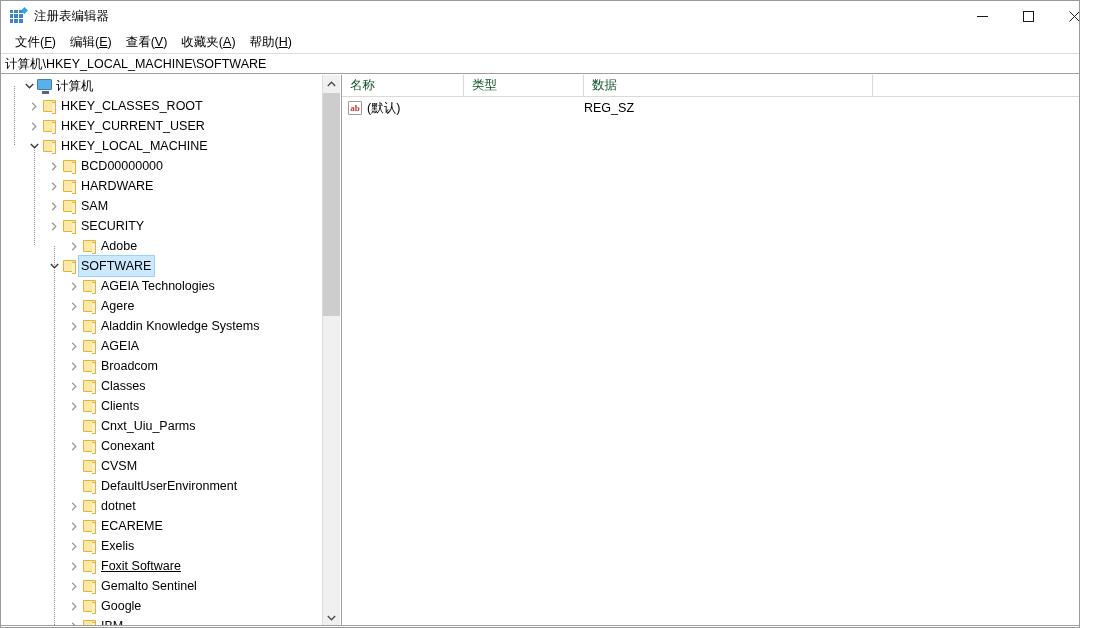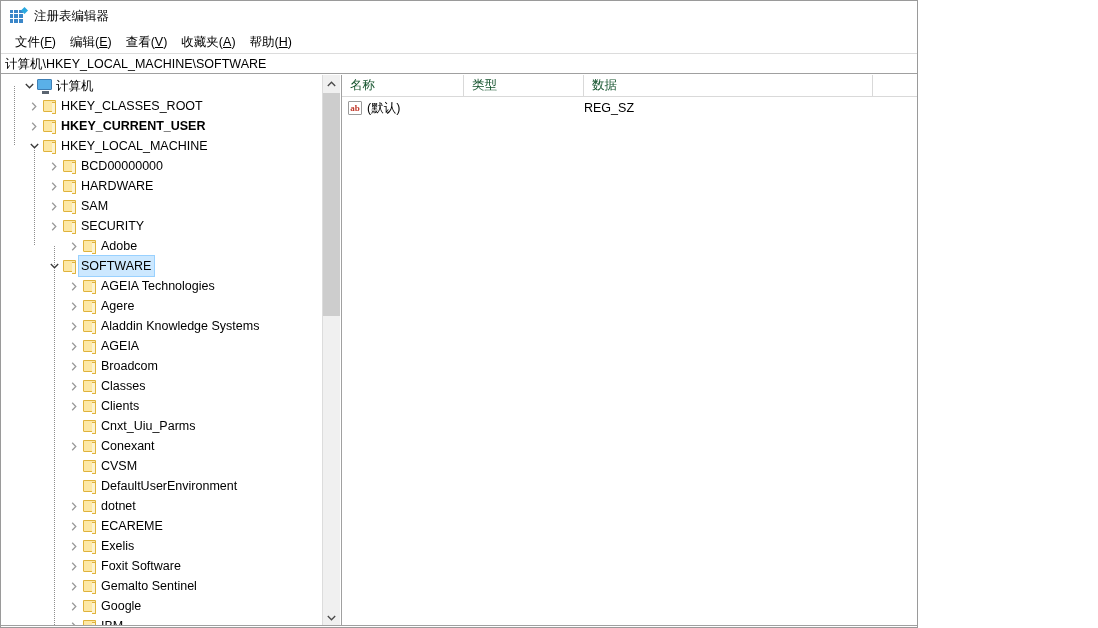--- a/index.html
+++ b/index.html
@@ -7,21 +7,21 @@
     margin: 0; padding: 0;
     width: 1098px; height: 628px;
     overflow: hidden;
     background: #ffffff;
     font-family: "Liberation Sans", "DejaVu Sans", sans-serif;
     -webkit-font-smoothing: antialiased;
   }
 
   #app {
     position: relative;
-    width: 918px;
+    width: 1080px;
     height: 628px;
     background: #ffffff;
     border: 1px solid #9a9a9a;
     overflow: hidden;
   }
 
   
   .titlebar {
     position: absolute;
     left: 0; top: 0;
@@ -387,21 +387,21 @@
               <div class="twist">
                 <svg width="6" height="9" viewBox="0 0 6 9">
                   <path d="M1.2 0.8 L4.8 4.5 L1.2 8.2" fill="none" stroke="#9a9a9a" stroke-width="1.3"></path>
                 </svg>
               </div>
               <div class="ficon">
                 <div class="folder"></div>
               </div>
               <div class="label">HKEY_CLASSES_ROOT</div>
             </div>
-            <div class="tnode" style="padding-left: 25px; font-weight: bold;">
+            <div class="tnode" style="padding-left: 25px;">
               <div class="twist">
                 <svg width="6" height="9" viewBox="0 0 6 9">
                   <path d="M1.2 0.8 L4.8 4.5 L1.2 8.2" fill="none" stroke="#9a9a9a" stroke-width="1.3"></path>
                 </svg>
               </div>
               <div class="ficon">
                 <div class="folder"></div>
               </div>
               <div class="label">HKEY_CURRENT_USER</div>
             </div>
@@ -617,21 +617,21 @@
               <div class="twist">
                 <svg width="6" height="9" viewBox="0 0 6 9">
                   <path d="M1.2 0.8 L4.8 4.5 L1.2 8.2" fill="none" stroke="#9a9a9a" stroke-width="1.3"></path>
                 </svg>
               </div>
               <div class="ficon">
                 <div class="folder"></div>
               </div>
               <div class="label">Exelis</div>
             </div>
-            <div class="tnode" style="padding-left: 65px;">
+            <div class="tnode" style="padding-left: 65px; text-decoration: underline;">
               <div class="twist">
                 <svg width="6" height="9" viewBox="0 0 6 9">
                   <path d="M1.2 0.8 L4.8 4.5 L1.2 8.2" fill="none" stroke="#9a9a9a" stroke-width="1.3"></path>
                 </svg>
               </div>
               <div class="ficon">
                 <div class="folder"></div>
               </div>
               <div class="label">Foxit Software</div>
             </div>

